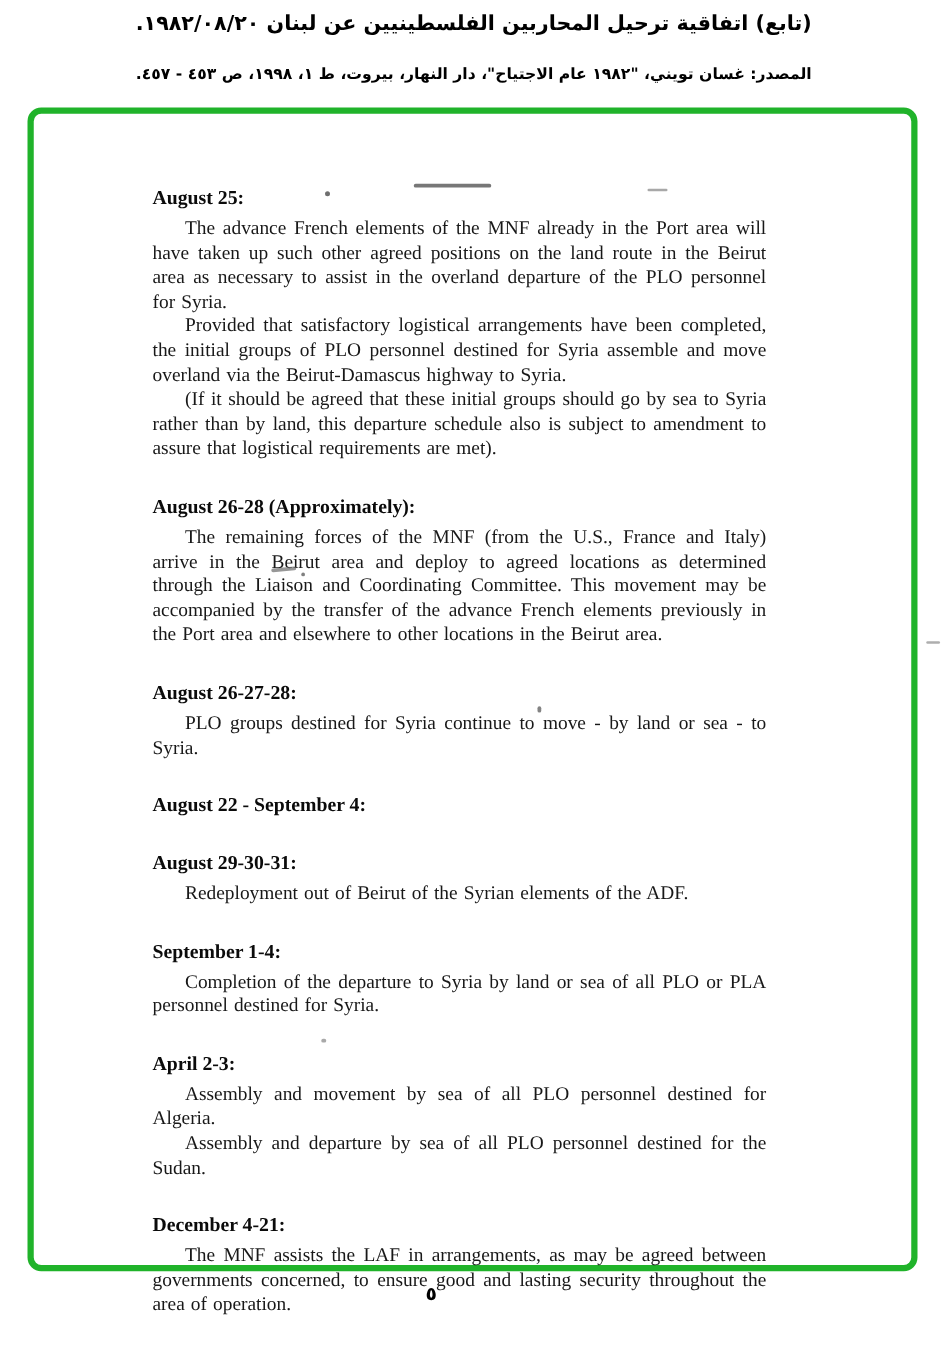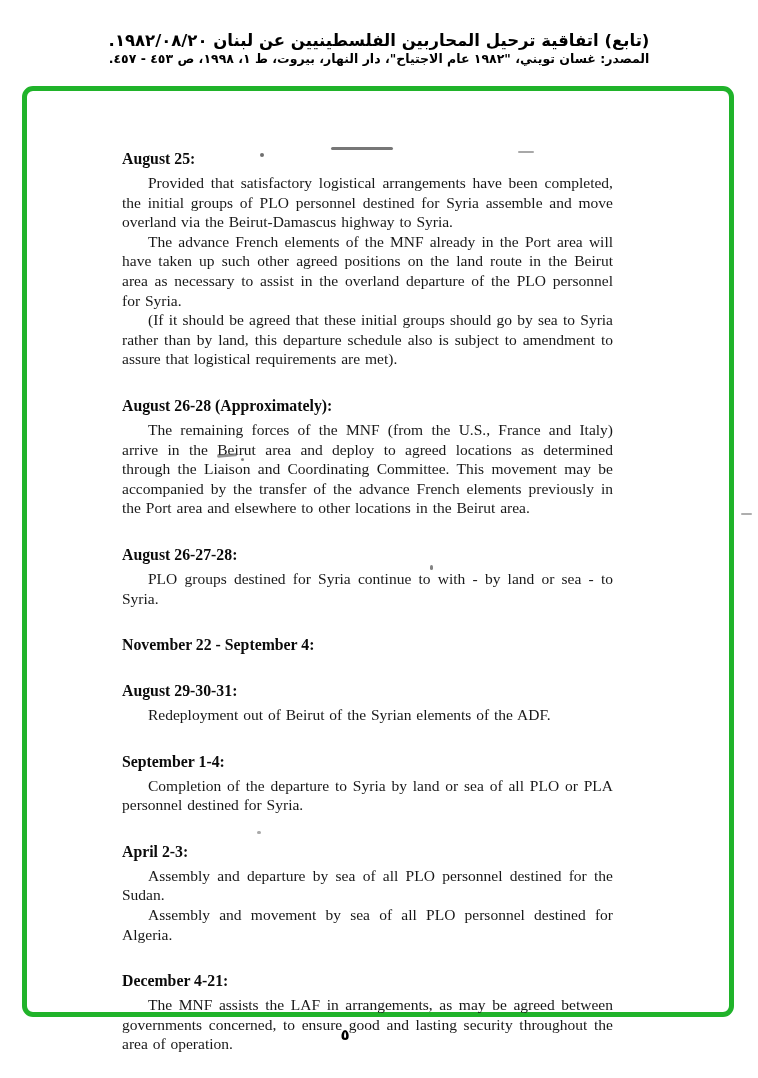--- a/index.html
+++ b/index.html
@@ -8,21 +8,21 @@
     font-family:"Liberation Serif", serif;
     -webkit-font-smoothing:antialiased;
   }
   .page{position:absolute;left:0;top:0;width:758px;height:1078px;background:#fff;}
 
   
   .ar{
     position:absolute;left:0;right:0;text-align:center;color:#000;
     font-family:"DejaVu Sans", sans-serif;font-weight:bold;direction:rtl;
   }
-  .ar-line1{top:31px;font-size:16.5px;letter-spacing:0.2px;}
+  .ar-line1{top:9px;font-size:16.5px;letter-spacing:0.2px;}
   .ar-line2{top:51px;font-size:12.5px;}
 
   
   .green-box{
     position:absolute;left:22px;top:86px;width:712px;height:931px;
     box-sizing:border-box;border:5px solid var(--green,#20b32a);
     border-radius:11px;background:transparent;
   }
 
   
@@ -61,53 +61,53 @@
 
 <div class="page">
 
   <div class="ar ar-line1">(تابع) اتفاقية ترحيل المحاربين الفلسطينيين عن لبنان ١٩٨٢/٠٨/٢٠.</div>
   <div class="ar ar-line2">المصدر: غسان تويني، "١٩٨٢ عام الاجتياح"، دار النهار، بيروت، ط ١، ١٩٩٨، ص ٤٥٣ - ٤٥٧.</div>
 
   <div class="green-box">
     <div class="content" id="sections-root">
   <section class="sec">
     <h3>August 25:</h3>
-  <p>Provided that satisfactory logistical arrangements have been completed, the initial groups of PLO personnel destined for Syria assemble and move overland via the Beirut-Damascus highway to Syria.</p>
-          <p>The advance French elements of the MNF already in the Port area will have taken up such other agreed positions on the land route in the Beirut area as necessary to assist in the overland departure of the PLO personnel for Syria.</p>
+  <p>The advance French elements of the MNF already in the Port area will have taken up such other agreed positions on the land route in the Beirut area as necessary to assist in the overland departure of the PLO personnel for Syria.</p>
+          <p>Provided that satisfactory logistical arrangements have been completed, the initial groups of PLO personnel destined for Syria assemble and move overland via the Beirut-Damascus highway to Syria.</p>
           <p>(If it should be agreed that these initial groups should go by sea to Syria rather than by land, this departure schedule also is subject to amendment to assure that logistical requirements are met).</p>
         </section>
 
   <section class="sec">
     <h3>August 26-28 (Approximately):</h3>
   <p>The remaining forces of the MNF (from the U.S., France and Italy) arrive in the Beirut area and deploy to agreed locations as determined through the Liaison and Coordinating Committee. This movement may be accompanied by the transfer of the advance French elements previously in the Port area and elsewhere to other locations in the Beirut area.</p>
         </section>
 
   <section class="sec">
     <h3>August 26-27-28:</h3>
-  <p>PLO groups destined for Syria continue to with - by land or sea - to Syria.</p>
+  <p>PLO groups destined for Syria continue to move - by land or sea - to Syria.</p>
         </section>
 
   <section class="sec">
-    <h3>November 22 - September 4:</h3>
+    <h3>August 22 - September 4:</h3>
         </section>
 
   <section class="sec">
     <h3>August 29-30-31:</h3>
   <p>Redeployment out of Beirut of the Syrian elements of the ADF.</p>
         </section>
 
   <section class="sec">
     <h3>September 1-4:</h3>
   <p>Completion of the departure to Syria by land or sea of all PLO or PLA personnel destined for Syria.</p>
         </section>
 
   <section class="sec">
     <h3>April 2-3:</h3>
-  <p>Assembly and departure by sea of all PLO personnel destined for the Sudan.</p>
-          <p>Assembly and movement by sea of all PLO personnel destined for Algeria.</p>
+  <p>Assembly and movement by sea of all PLO personnel destined for Algeria.</p>
+          <p>Assembly and departure by sea of all PLO personnel destined for the Sudan.</p>
         </section>
 
   <section class="sec">
     <h3>December 4-21:</h3>
   <p>The MNF assists the LAF in arrangements, as may be agreed between governments concerned, to ensure good and lasting security throughout the area of operation.</p>
         </section>
 
 </div>
   </div>
 

